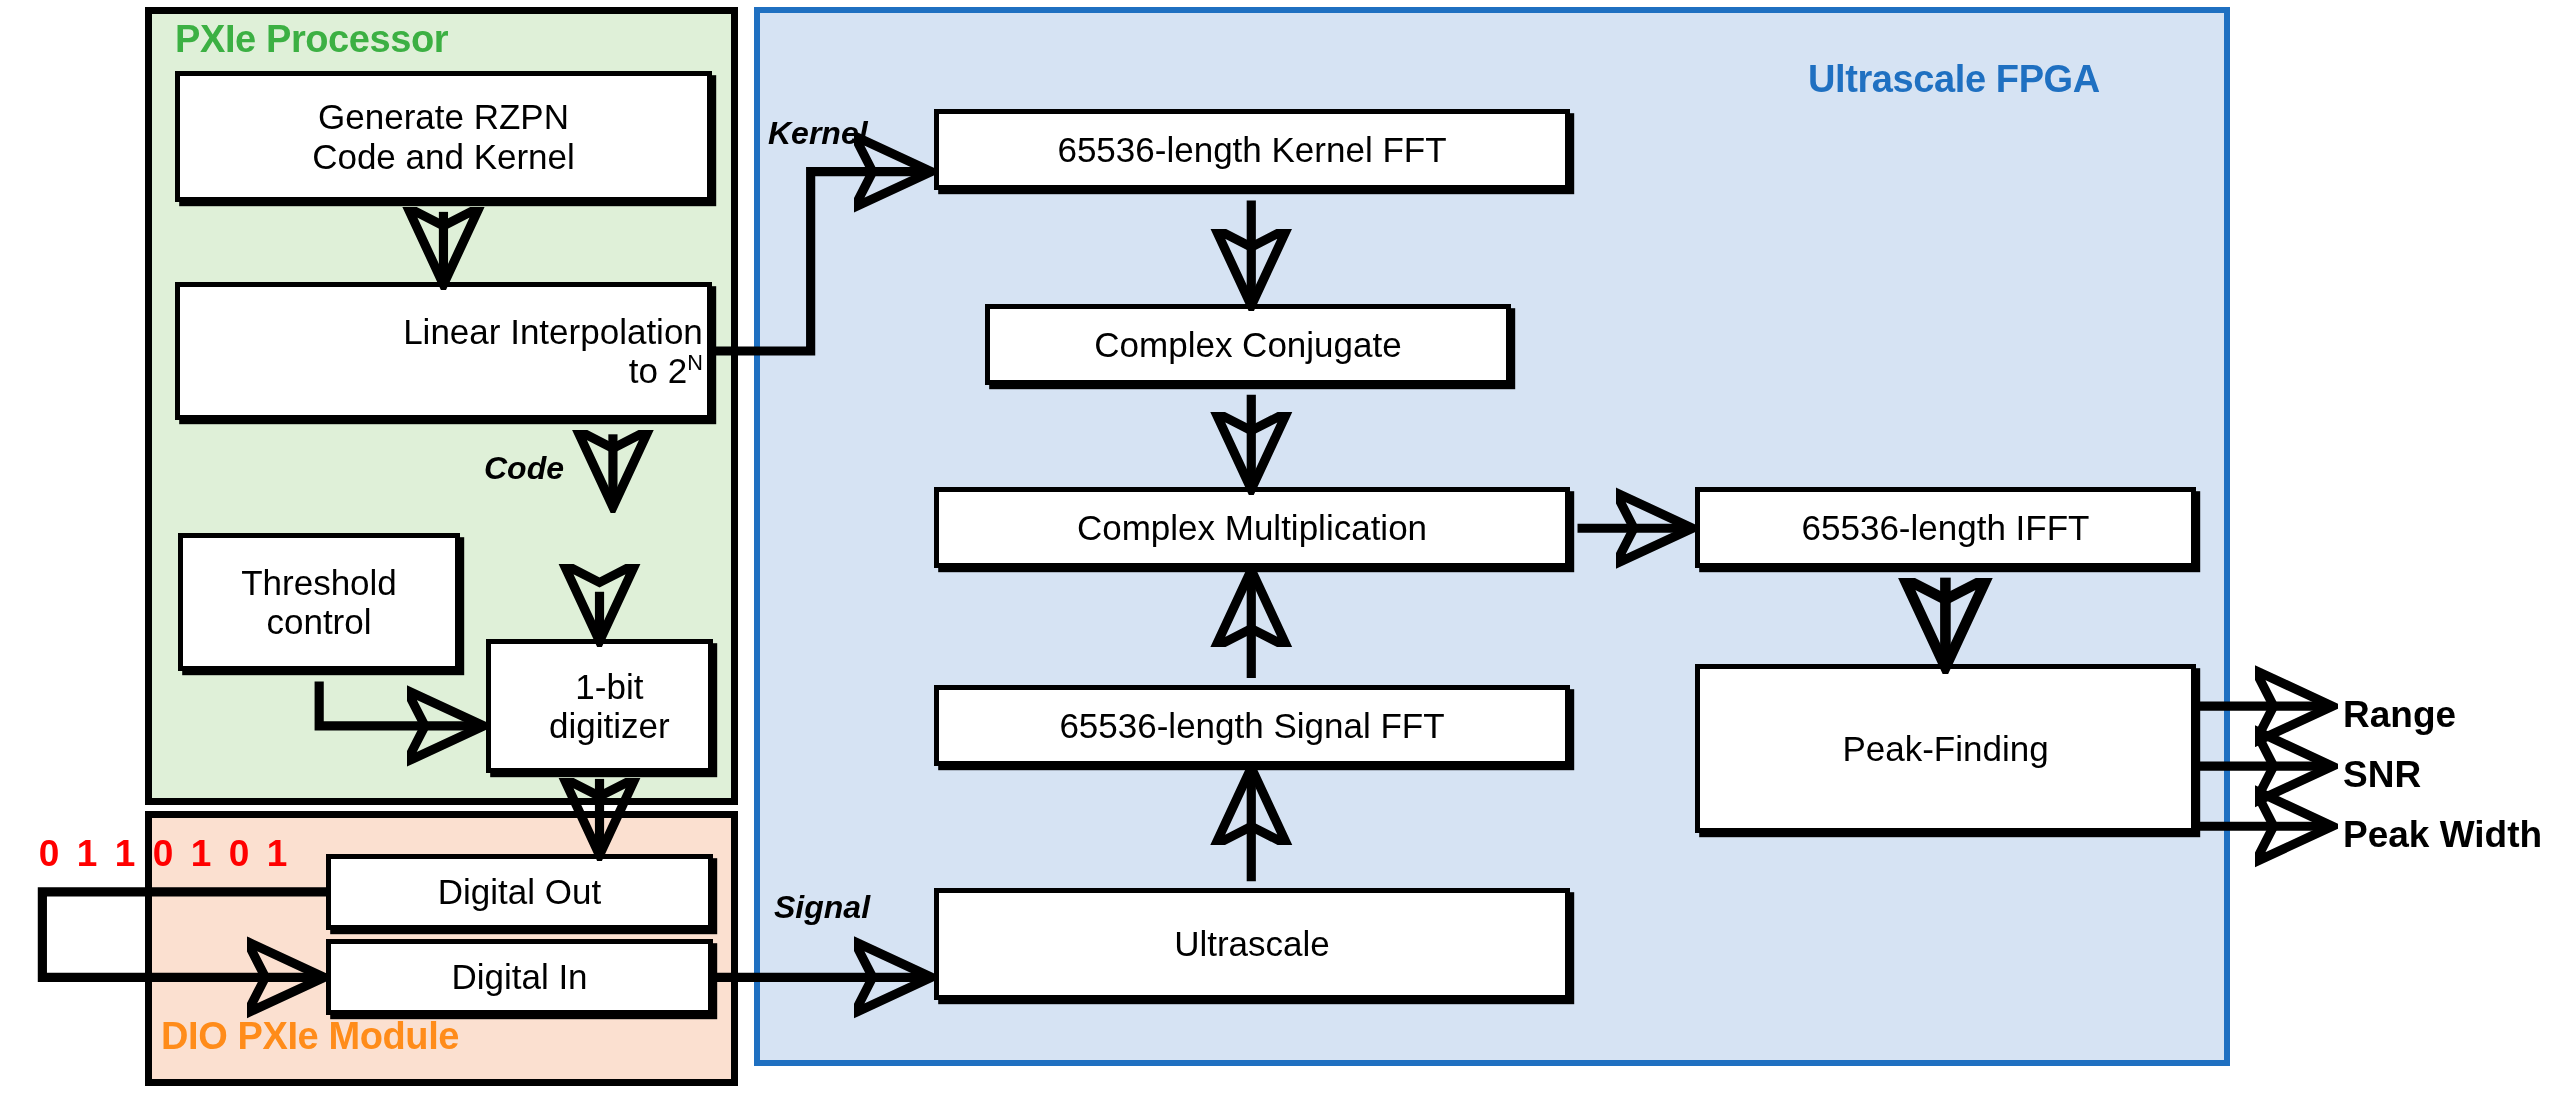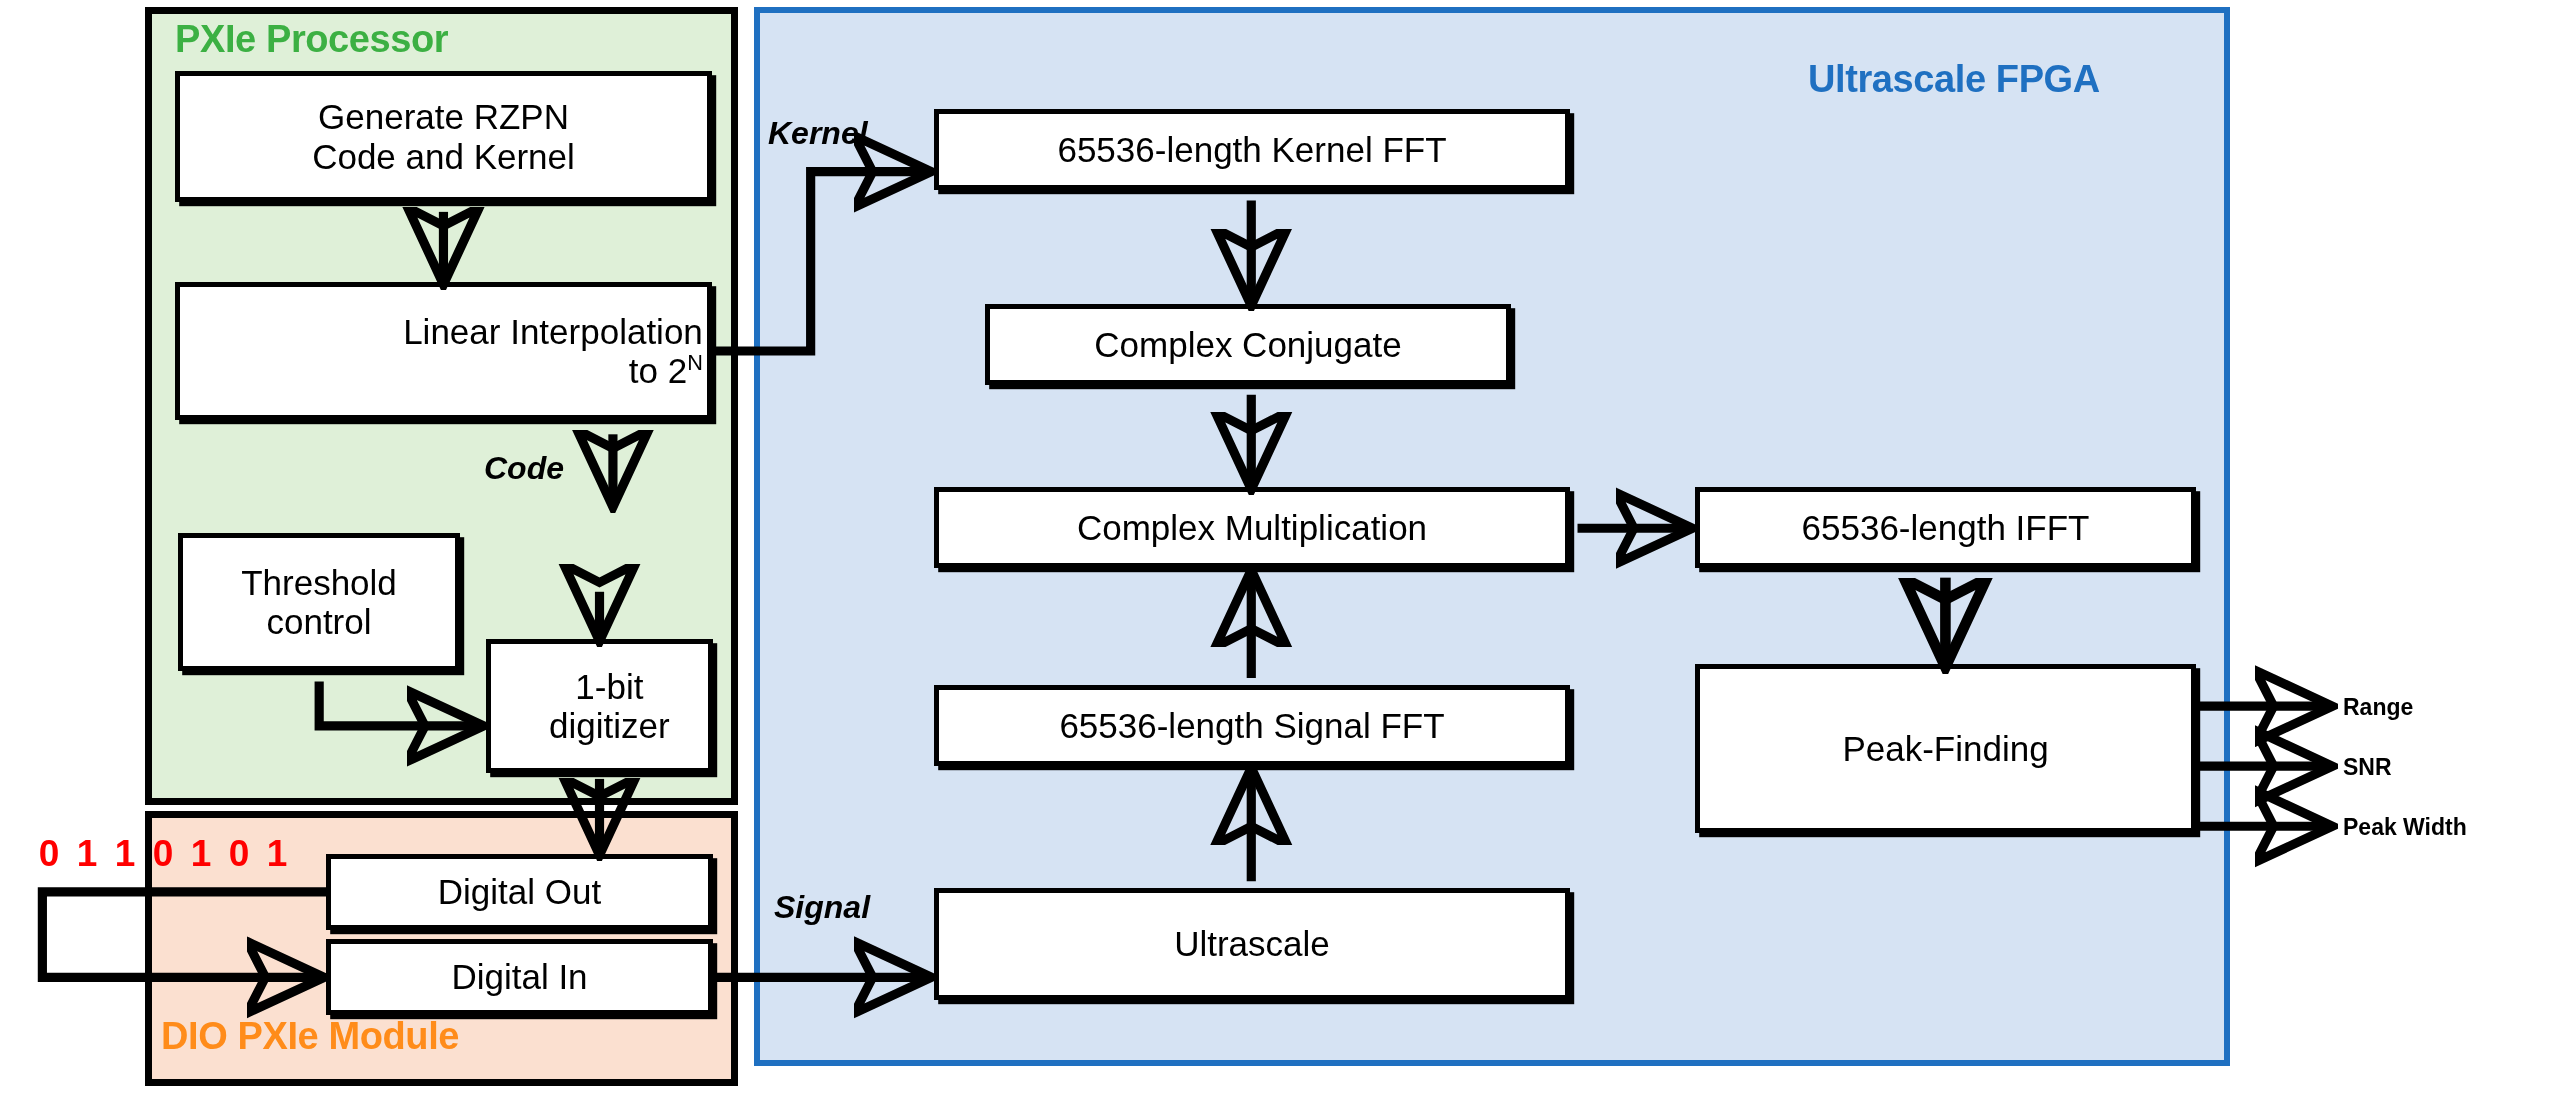--- a/index.html
+++ b/index.html
@@ -22,21 +22,21 @@
   
   .box{position:absolute;box-sizing:border-box;background:#ffffff;
        border:5px solid #000000;display:flex;align-items:center;
        justify-content:center;text-align:center;color:#000000;
        font-size:35px;line-height:1.12;padding:1.4px 4.2px;}
   .box.shadowed{box-shadow:4.2px 4.2px 0 0 #000000;}
 
   
   .lbl{position:absolute;white-space:nowrap;color:#000000;line-height:1;}
   .lbl-italic{font-style:italic;font-weight:bold;font-size:32px;}
-  .lbl-bold{font-weight:bold;font-size:23px;}
+  .lbl-bold{font-weight:bold;font-size:37px;}
 
   
   .bits{position:absolute;white-space:nowrap;color:#ff0000;
         font-weight:bold;font-size:37px;line-height:1;}
   .bits span{display:inline-block;width:38px;text-align:center;}
 
   
   #wires{position:absolute;left:0;top:0;width:2576px;height:1096px;
          pointer-events:none;}
   #wires line,#wires path,#wires polyline{stroke:#000000;fill:none;}

